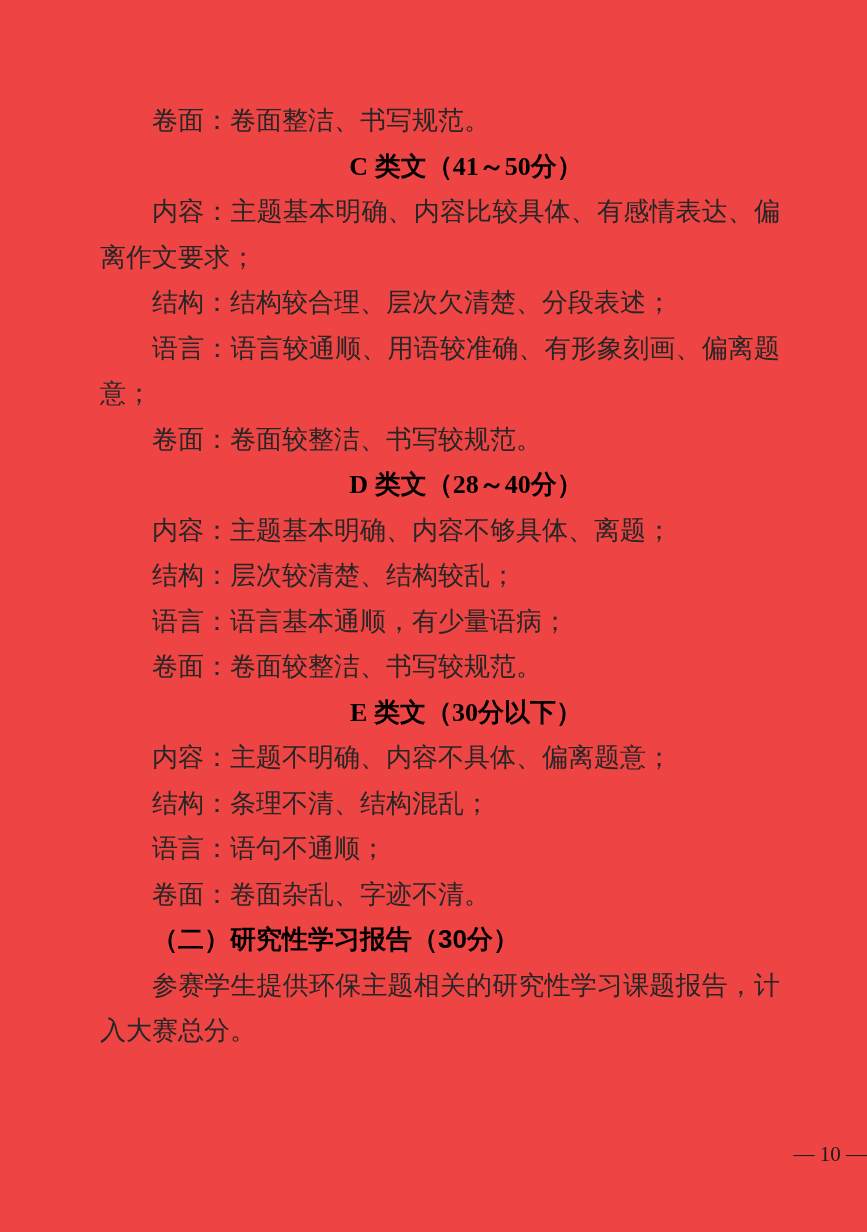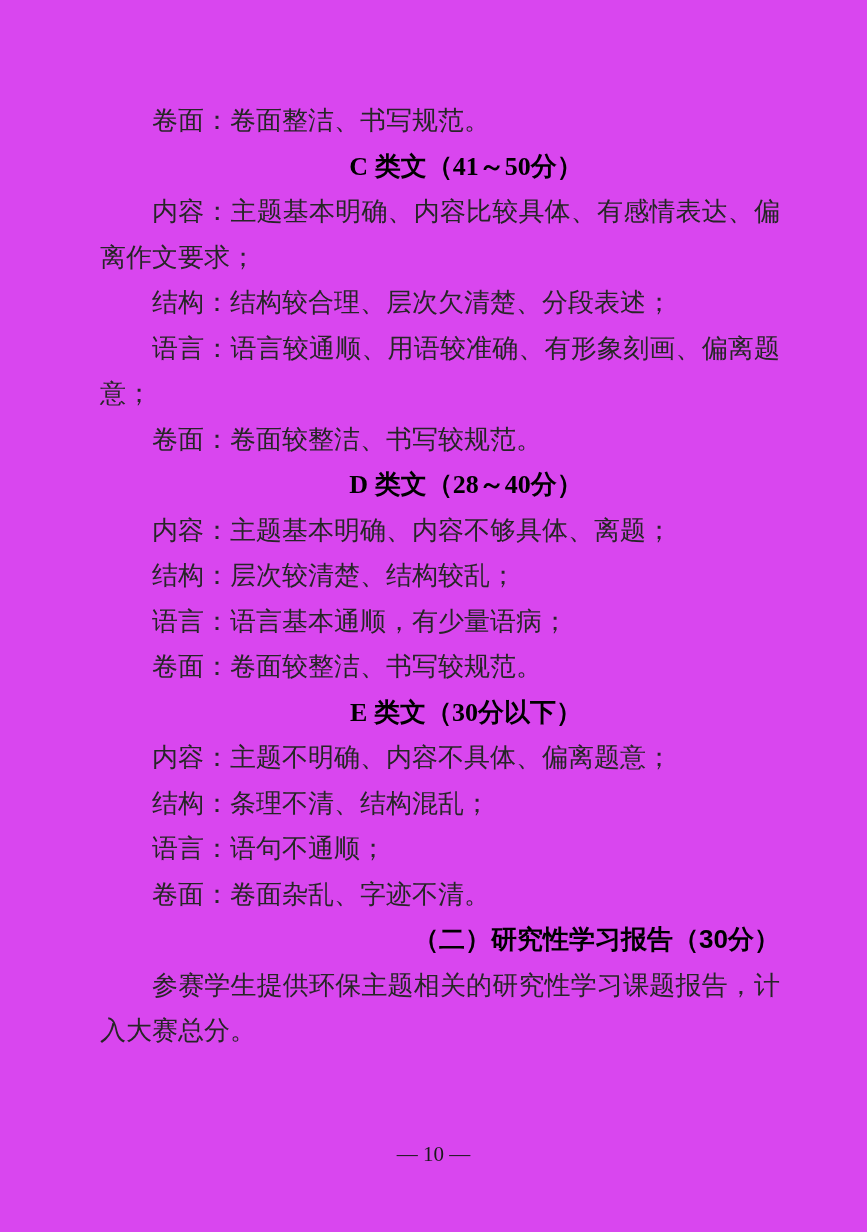--- a/index.html
+++ b/index.html
@@ -10,21 +10,21 @@
   body {
     width: 867px;
     height: 1232px;
     position: relative;
     overflow: hidden;
     font-family: "Liberation Serif", "DejaVu Serif", serif;
   }
   .page {
     position: absolute;
     inset: 0;
-    background: #d946ef;
+    background: #ef4444;
   }
   .content {
     position: absolute;
     top: 98px;
     left: 100px;
     width: 680px;
   }
   p.line {
     margin: 0;
     padding: 0;
@@ -36,28 +36,28 @@
   }
   p.heading {
     font-weight: bold;
     color: #000000;
     text-align: center;
   }
   p.heading-hei {
     font-family: "Liberation Sans", "DejaVu Sans", sans-serif;
     font-weight: bold;
     color: #000000;
-    text-align: right;
+    text-align: left;
   }
   .footer {
     position: absolute;
     top: 1141px;
     left: 0;
     width: 867px;
-    text-align: center;
+    text-align: right;
     font-size: 21px;
     line-height: 26px;
     color: #1a1a1a;
     font-family: "Liberation Serif", "DejaVu Serif", serif;
   }
 </style>
 </head>
 <body>
 
 <div class="page">

